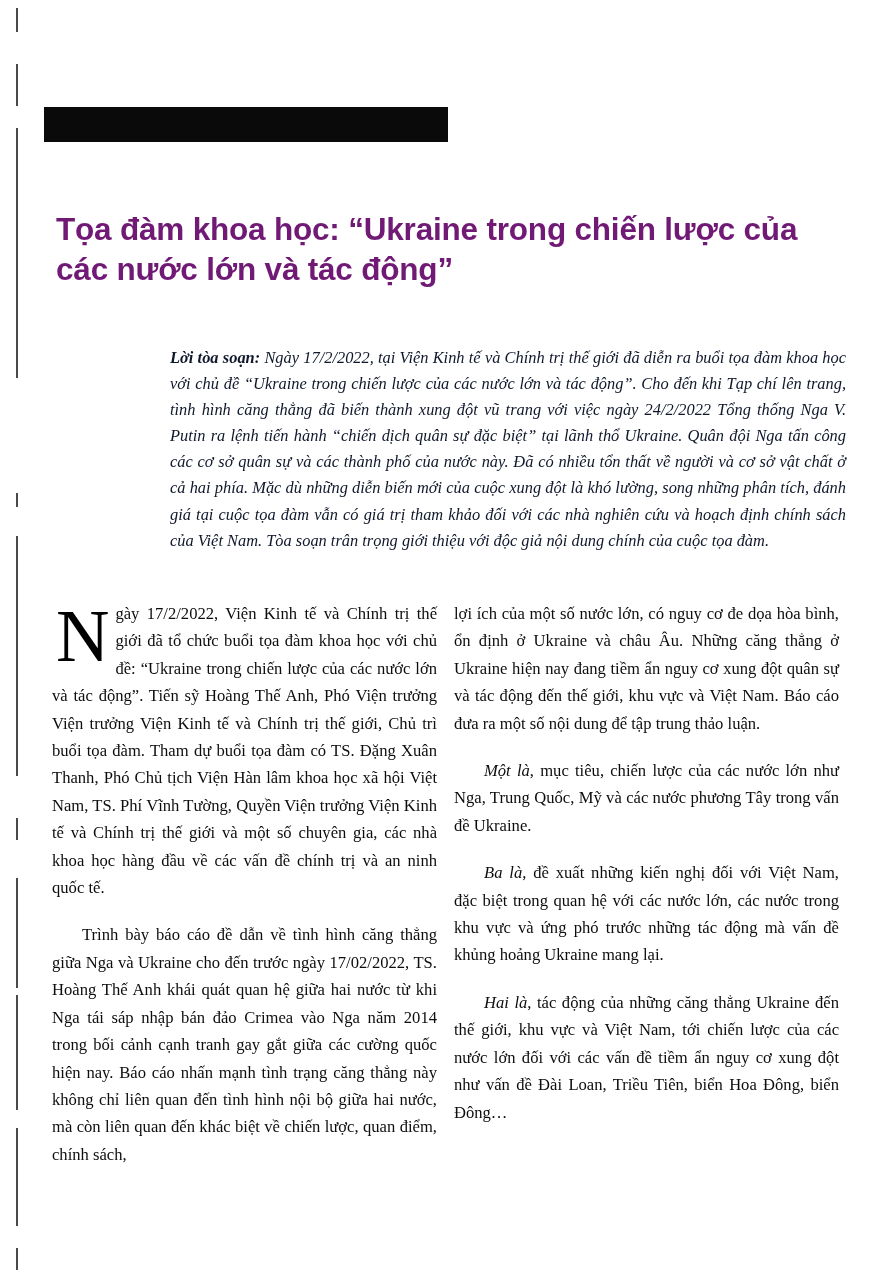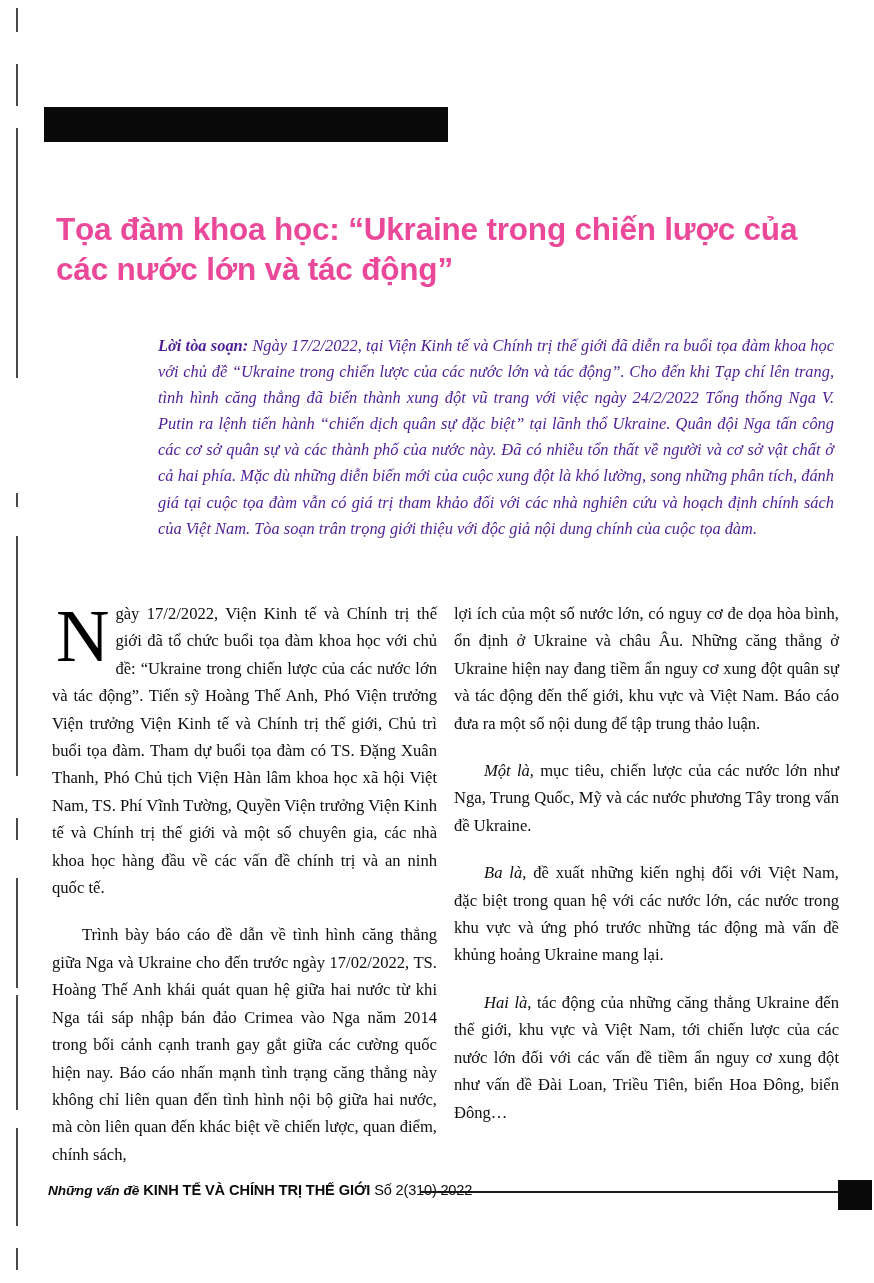--- a/index.html
+++ b/index.html
@@ -51,37 +51,37 @@
   .article-title {
     position: absolute;
     left: 56px;
     top: 209px;
     width: 775px;
     font-family: "Liberation Sans", "DejaVu Sans", sans-serif;
     font-weight: bold;
     font-size: 31.5px;
     line-height: 40px;
     letter-spacing: -0.2px;
-    color: #ec4899;
+    color: #701a75;
     margin: 0;
   }
 
   
   .editorial-note {
     position: absolute;
     left: 158px;
     top: 333px;
     width: 676px;
     font-style: italic;
     font-size: 16.4px;
     line-height: 26.1px;
     text-align: justify;
     text-justify: inter-word;
-    color: #4c1d95;
-    margin: 0;
+    color: #0f172a;
+    margin: 12px;
   }
   .editorial-note .lead {
     font-weight: bold;
     font-style: italic;
   }
 
   
   .body-columns {
     position: absolute;
     left: 52px;
@@ -215,19 +215,14 @@
       <p class="no-indent"><span>lợi ích của một số nước lớn, có nguy cơ đe dọa hòa bình, ổn định ở Ukraine và châu Âu. Những căng thẳng ở Ukraine hiện nay đang tiềm ẩn nguy cơ xung đột quân sự và tác động đến thế giới, khu vực và Việt Nam. Báo cáo đưa ra một số nội dung để tập trung thảo luận.</span></p>
 
       <p class="spaced"><em>Một là</em><span>, mục tiêu, chiến lược của các nước lớn như Nga, Trung Quốc, Mỹ và các nước phương Tây trong vấn đề Ukraine.</span></p>
 
       <p class="spaced"><em>Ba là</em><span>, đề xuất những kiến nghị đối với Việt Nam, đặc biệt trong quan hệ với các nước lớn, các nước trong khu vực và ứng phó trước những tác động mà vấn đề khủng hoảng Ukraine mang lại.</span></p>
 
       <p class="spaced"><em>Hai là</em><span>, tác động của những căng thẳng Ukraine đến thế giới, khu vực và Việt Nam, tới chiến lược của các nước lớn đối với các vấn đề tiềm ẩn nguy cơ xung đột như vấn đề Đài Loan, Triều Tiên, biển Hoa Đông, biển Đông…</span></p>
     </div>
   </div>
 
-  <div class="footer">
-    <div class="footer-text"><span class="fit">Những vấn đề</span>&nbsp;<span class="fbold">KINH TẾ VÀ CHÍNH TRỊ THẾ GIỚI</span>&nbsp;<span class="fnum">Số 2(310) 2022</span></div>
-    <div class="footer-rule"></div>
-    <div class="footer-square"></div>
-  </div>
 
 </div>
 
 </body></html>

